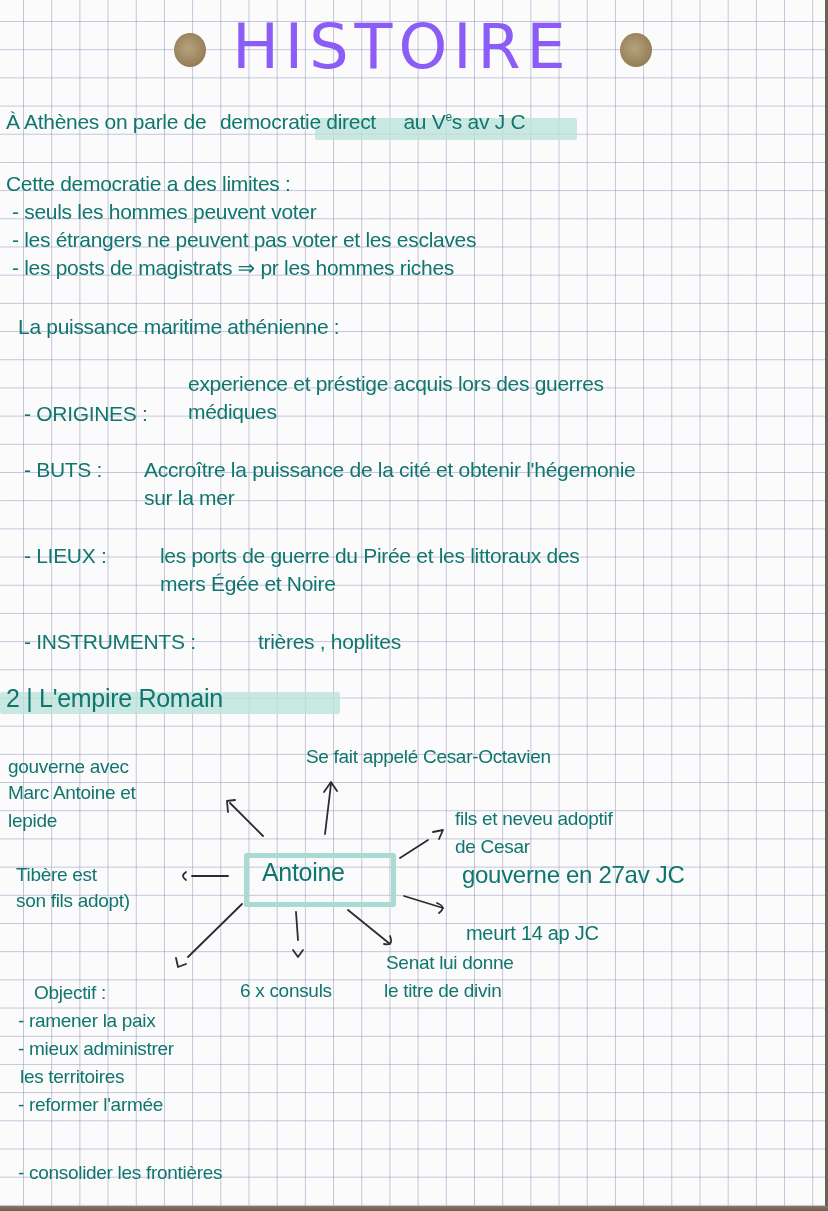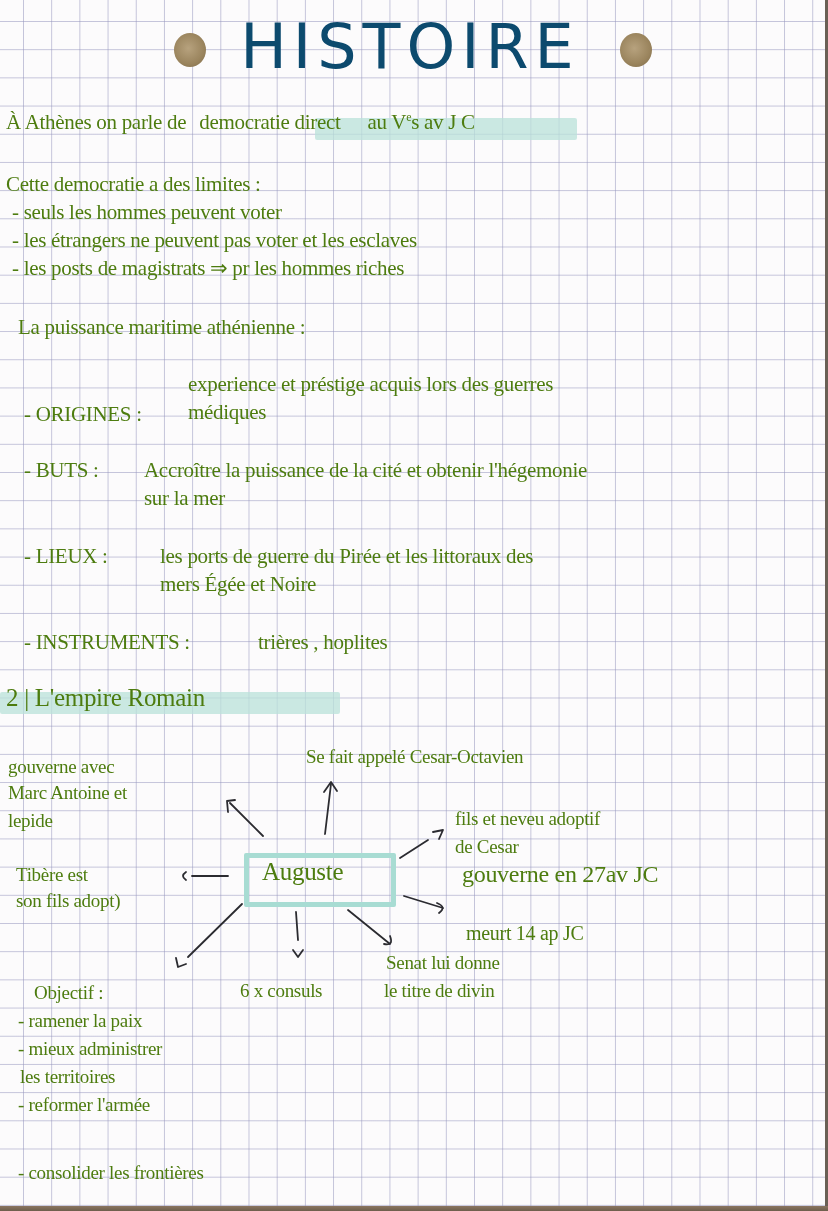--- a/index.html
+++ b/index.html
@@ -14,28 +14,28 @@
     background-color:#fcfbfc;
     background-image:
       linear-gradient(to right, rgba(150,150,190,0.55) 1px, transparent 1px),
       linear-gradient(to bottom, rgba(150,150,190,0.55) 1px, transparent 1px);
     background-size:28.2px 28.2px;
     background-position:23px 21px;
   }
   .right-edge { position:absolute; left:825px; top:0; width:3px; height:1211px; background:#6a6055; }
   .bottom-edge { position:absolute; left:0; top:1206px; width:828px; height:5px; background:linear-gradient(#8a7560,#6e5e4c); }
 
-  .hw { position:absolute; white-space:nowrap; font-family:Liberation Serif, serif; font-weight:300; color:#4d7c0f; letter-spacing:-0.3px; }
+  .hw { position:absolute; white-space:nowrap; font-family:Liberation Sans, sans-serif; font-weight:300; color:#0f766e; letter-spacing:-0.3px; }
   .l { font-size:21px; }
   .m { font-size:19px; }
 
   .title {
-    position:absolute; left:220px; top:14px; width:380px; height:66px;
+    position:absolute; left:212px; top:14px; width:380px; height:66px;
     font-family:"DejaVu Sans", sans-serif; font-size:62px; line-height:66px;
-    color:#0c4a6e; letter-spacing:6px; text-align:center; font-weight:400;
+    color:#8b5cf6; letter-spacing:6px; text-align:center; font-weight:400;
   }
   .dot { position:absolute; width:32px; height:34px; border-radius:50%;
     background:radial-gradient(circle at 45% 45%, #b7a27e 0%, #9a845d 60%, #7d6a49 100%); }
 
   .hl { position:absolute; background:#b9e2d9; opacity:0.75; border-radius:2px; }
 
   .auguste-box {
     position:absolute; left:244px; top:853px; width:142px; height:44px;
     border:5px solid #a8dcd3; border-radius:2px;
   }
@@ -78,21 +78,21 @@
 <div class="hw l" style="left:160px;top:544px;">les ports de guerre du Pirée et les littoraux des</div>
 <div class="hw l" style="left:160px;top:572px;">mers Égée et Noire</div>
 
 <div class="hw l" style="left:24px;top:630px;">- INSTRUMENTS :</div>
 <div class="hw l" style="left:258px;top:630px;text-align:right;">trières , hoplites</div>
 
 <div class="hl" style="left:0px;top:692px;width:340px;height:22px;"></div>
 <div class="hw" style="left:6px;top:684px;font-size:25px;">2 | L'empire Romain</div>
 
 <div class="auguste-box"></div>
-<div class="hw" style="left:262px;top:858px;font-size:25px;">Auguste</div>
+<div class="hw" style="left:262px;top:858px;font-size:25px;">Antoine</div>
 
 <div class="hw m" style="left:8px;top:756px;">gouverne avec</div>
 <div class="hw m" style="left:8px;top:782px;">Marc Antoine et</div>
 <div class="hw m" style="left:8px;top:810px;">lepide</div>
 
 <div class="hw m" style="left:306px;top:746px;">Se fait appelé Cesar-Octavien</div>
 
 <div class="hw m" style="left:455px;top:808px;">fils et neveu adoptif</div>
 <div class="hw m" style="left:455px;top:836px;">de Cesar</div>
 

